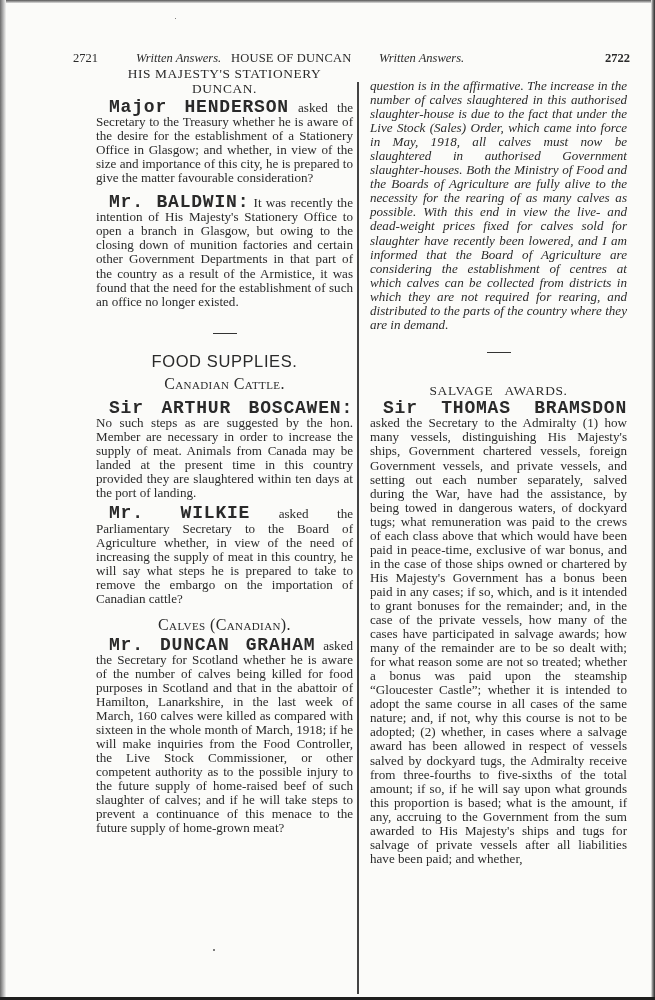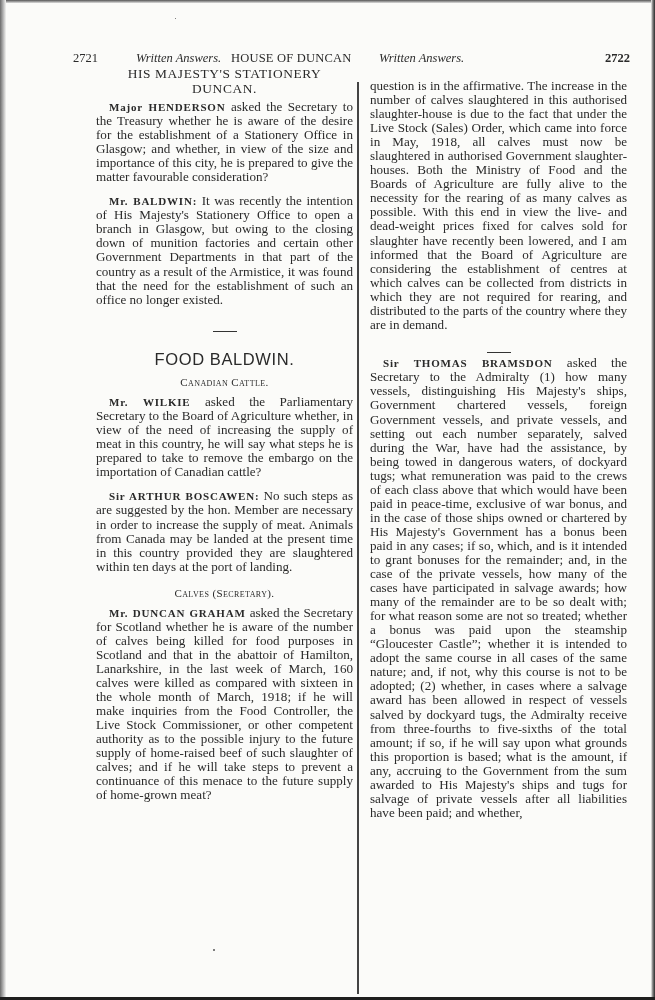--- a/index.html
+++ b/index.html
@@ -29,29 +29,29 @@
     .rh-pr { left: 605px; font-weight: bold; }
 
     .divider { position: absolute; left: 357px; top: 82px; width: 1.5px; height: 912px; background: #444; }
 
     .col { position: absolute; top: 66px; width: 257px; font-family: "Liberation Serif", serif;
       font-size: 13.1px; line-height: 14.05px; text-align: justify; }
     .col-left { left: 96px; }
     .col-right { left: 370px; top: 79px; }
 
     .col p { margin: 0; text-indent: 13px; }
-    .col p.cont { text-indent: 0; }
+    .col p.cont { text-indent: 0; font-style: italic; }
 
-    .speaker { font-family: Liberation Serif, serif; font-weight: bold; font-size: 11px;
+    .speaker { font-family: Liberation Mono, monospace; font-weight: bold; font-size: 18px;
       letter-spacing: 0.8px; }
 
     .h-serif { text-align: center; font-size: 13.4px; letter-spacing: 0.6px; margin: 0; line-height: 15px; font-weight: normal; }
     .h-big { text-align: center; font-family: "Liberation Sans", sans-serif; font-size: 16.5px;
       letter-spacing: 0.6px; margin: 0; font-weight: normal; line-height: 20px; }
-    .h-small { text-align: center; font-variant: small-caps; font-size: 11px; letter-spacing: 0.4px; margin: 2px; font-weight: normal; line-height: 14px; }
+    .h-small { text-align: center; font-variant: small-caps; font-size: 16px; letter-spacing: 0.4px; margin: 2px; font-weight: normal; line-height: 14px; }
 
     .rule { width: 24px; height: 1.5px; background: #333; margin: 0 auto; }
 
     .dust { position: absolute; width: 2px; height: 2px; background: #555; border-radius: 50%; }
   </style>
 </head>
 <body>
 
 <div class="edge-top"></div>
 <div class="edge-left"></div>
@@ -72,33 +72,34 @@
   <h2 class="h-serif">
     <span>HIS MAJESTY'S STATIONERY</span><br>
     <span>DUNCAN.</span>
   </h2>
   <p style="margin-top:4px"><span class="speaker">Major HENDERSON</span><span> asked the Secretary to the Treasury whether he is aware of the desire for the establishment of a Stationery Office in Glasgow; and whether, in view of the size and importance of this city, he is prepared to give the matter favourable consideration?</span></p>
 
   <p style="margin-top:10px"><span class="speaker">Mr. BALDWIN:</span><span> It was recently the intention of His Majesty's Stationery Office to open a branch in Glasgow, but owing to the closing down of munition factories and certain other Government Departments in that part of the country as a result of the Armistice, it was found that the need for the establishment of such an office no longer existed.</span></p>
 
   <div class="rule" style="margin-top:24px"></div>
 
-  <h2 class="h-big" style="margin-top:17px">FOOD BALDWIN.</h2>
+  <h2 class="h-big" style="margin-top:17px">FOOD SUPPLIES.</h2>
   <h3 class="h-small" style="margin-top:6px">Canadian Cattle.</h3>
+  <p style="margin-top:10px"><span class="speaker">Sir ARTHUR BOSCAWEN:</span><span> No such steps as are suggested by the hon. Member are necessary in order to increase the supply of meat. Animals from Canada may be landed at the present time in this country provided they are slaughtered within ten days at the port of landing.</span></p>
+
   <p style="margin-top:6px"><span class="speaker">Mr. WILKIE</span><span> asked the Parliamentary Secretary to the Board of Agriculture whether, in view of the need of increasing the supply of meat in this country, he will say what steps he is prepared to take to remove the embargo on the importation of Canadian cattle?</span></p>
 
-  <p style="margin-top:10px"><span class="speaker">Sir ARTHUR BOSCAWEN:</span><span> No such steps as are suggested by the hon. Member are necessary in order to increase the supply of meat. Animals from Canada may be landed at the present time in this country provided they are slaughtered within ten days at the port of landing.</span></p>
-
-  <h3 class="h-small" style="margin-top:12px">Calves (Secretary).</h3>
+  <h3 class="h-small" style="margin-top:12px">Calves (Canadian).</h3>
   <p style="margin-top:6px"><span class="speaker">Mr. DUNCAN GRAHAM</span><span> asked the Secretary for Scotland whether he is aware of the number of calves being killed for food purposes in Scotland and that in the abattoir of Hamilton, Lanarkshire, in the last week of March, 160 calves were killed as compared with sixteen in the whole month of March, 1918; if he will make inquiries from the Food Controller, the Live Stock Commissioner, or other competent authority as to the possible injury to the future supply of home-raised beef of such slaughter of calves; and if he will take steps to prevent a continuance of this menace to the future supply of home-grown meat?</span></p>
 
 </div>
 
 <div class="col col-right">
   <p class="cont">question is in the affirmative.  The increase in the number of calves slaughtered in this authorised slaughter-house is due to the fact that under the Live Stock (Sales) Order, which came into force in May, 1918, all calves must now be slaughtered in authorised Government slaughter-houses. Both the Ministry of Food and the Boards of Agriculture are fully alive to the necessity for the rearing of as many calves as possible.  With this end in view the live- and dead-weight prices fixed for calves sold for slaughter have recently been lowered, and I am informed that the Board of Agriculture are considering the establishment of centres at which calves can be collected from districts in which they are not required for rearing, and distributed to the parts of the country where they are in demand.</p>
 
   <div class="rule" style="margin-top:20px"></div>
 
+  <h2 class="h-serif" style="margin-top:30px; white-space:pre">SALVAGE   AWARDS.</h2>
   <p style="margin-top:3px"><span class="speaker">Sir THOMAS BRAMSDON</span><span> asked the Secretary to the Admiralty (1) how many vessels, distinguishing His Majesty's ships, Government chartered vessels, foreign Government vessels, and private vessels, and setting out each number separately, salved during the War, have had the assistance, by being towed in dangerous waters, of dockyard tugs; what remuneration was paid to the crews of each class above that which would have been paid in peace-time, exclusive of war bonus, and in the case of those ships owned or chartered by His Majesty's Government has a bonus been paid in any cases; if so, which, and is it intended to grant bonuses for the remainder; and, in the case of the private vessels, how many of the cases have participated in salvage awards; how many of the remainder are to be so dealt with; for what reason some are not so treated; whether a bonus was paid upon the steamship “Gloucester Castle”; whether it is intended to adopt the same course in all cases of the same nature; and, if not, why this course is not to be adopted; (2) whether, in cases where a salvage award has been allowed in respect of vessels salved by dockyard tugs, the Admiralty receive from three-fourths to five-sixths of the total amount; if so, if he will say upon what grounds this proportion is based; what is the amount, if any, accruing to the Government from the sum awarded to His Majesty's ships and tugs for salvage of private vessels after all liabilities have been paid; and whether,</span></p>
 </div>
 
 <div class="dust" style="left:213px; top:949px;"></div>
 <div class="dust" style="left:175px; top:18px; width:1px; height:1px;"></div>
 
 </body></html>

